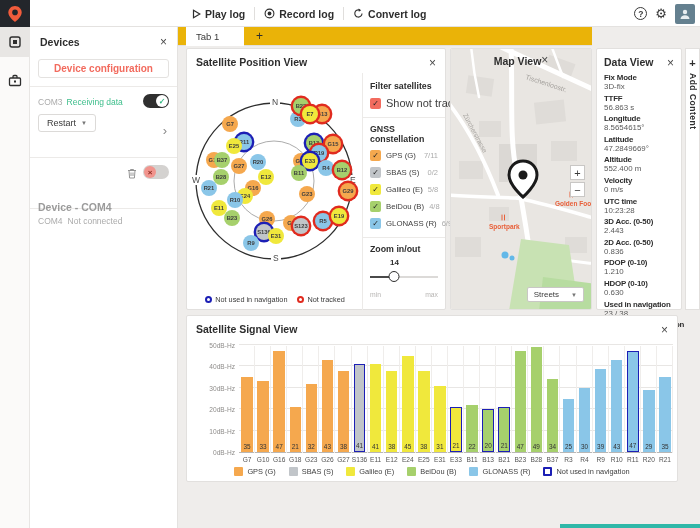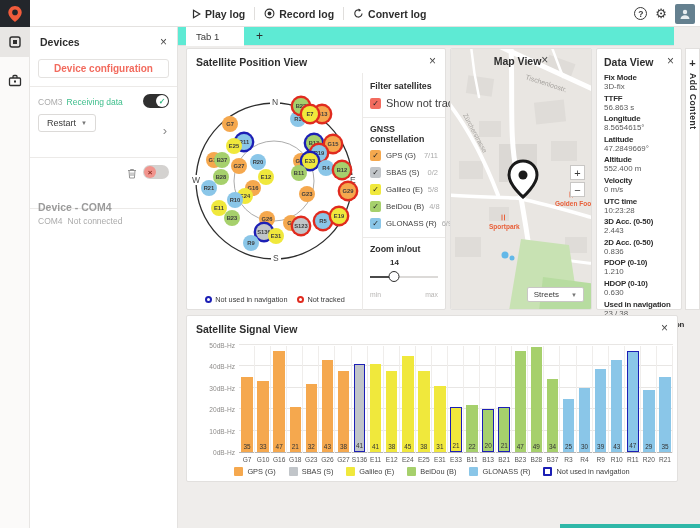--- a/index.html
+++ b/index.html
@@ -39,27 +39,27 @@
   .toggle.on { background:#2F2F2F; }
   .toggle.off { background:#D4D2D0; }
   .knob { position:absolute; top:1px; width:12px; height:12px; border-radius:50%; background:#fff; font-size:8px; font-weight:700; display:flex; align-items:center; justify-content:center; }
   .toggle.on .knob { right:1px; color:#2FB680; }
   .toggle.off .knob { left:1px; background:#F1948D; color:#8E2A22; }
   .restart-btn { margin-top:7px; display:inline-flex; align-items:center; gap:5px; border:1px solid #DCDAD8; border-radius:3px; background:#fff; padding:3px 8px; font-size:9px; color:#3A3A3A; cursor:pointer; }
   .chev-r { position:absolute; right:10px; top:36px; font-size:13px; color:#8A8A8A; cursor:pointer; }
   .trash { position:absolute; right:40px; top:7px; cursor:pointer; }
 
   
-  .tabstrip { position:absolute; left:178px; top:27px; width:496px; height:19px; background:#5eead4; border-bottom:1px solid #E2E0DE; z-index:10; }
+  .tabstrip { position:absolute; left:178px; top:27px; width:414px; height:19px; background:#eab308; border-bottom:1px solid #E2E0DE; z-index:10; }
   .tab { position:absolute; left:8px; top:0; width:58px; height:19px; background:#FFFFFF; font-size:9.5px; color:#3A3A3A; line-height:19px; padding-left:10px; cursor:pointer; }
   .tab-add { position:absolute; left:78px; top:2px; font-size:12px; color:#2E2E2E; cursor:pointer; }
 
   
   .card { position:absolute; background:#FFFFFF; border:1px solid #E2E0DE; border-radius:2px; }
-  .card-head { display:flex; align-items:flex-start; justify-content:space-between; padding:7px 9px; }
+  .card-head { display:flex; align-items:flex-end; justify-content:space-between; padding:7px 9px; }
   .card-title { font-size:10.5px; font-weight:700; color:#2E2E2E; }
 
   
   #pos-card { left:186px; top:48px; width:260px; height:262px; }
   .polar-svg { position:absolute; left:0; top:44px; }
   .compass { position:absolute; font-size:8.5px; color:#4A4A4A; background:#fff; padding:0 2px; z-index:3; }
   .sat { position:absolute; width:16px; height:16px; border-radius:50%; font-size:5.8px; font-weight:700; color:#3D3D3D; display:flex; align-items:center; justify-content:center; z-index:4; cursor:pointer; }
   .pos-legend { position:absolute; left:0; top:246px; width:176px; display:flex; justify-content:center; gap:10px; z-index:5; }
   .pl-item { display:flex; align-items:center; gap:3px; font-size:7.3px; color:#3A3A3A; }
   .ring-dot { width:7px; height:7px; border-radius:50%; background:#fff; }

